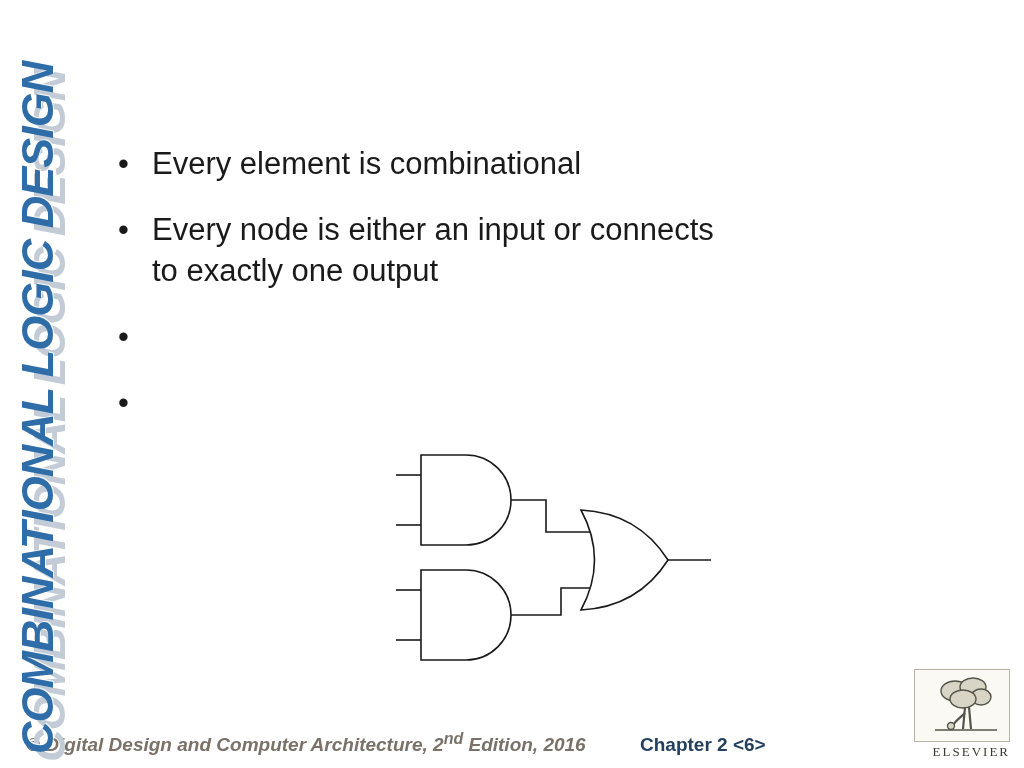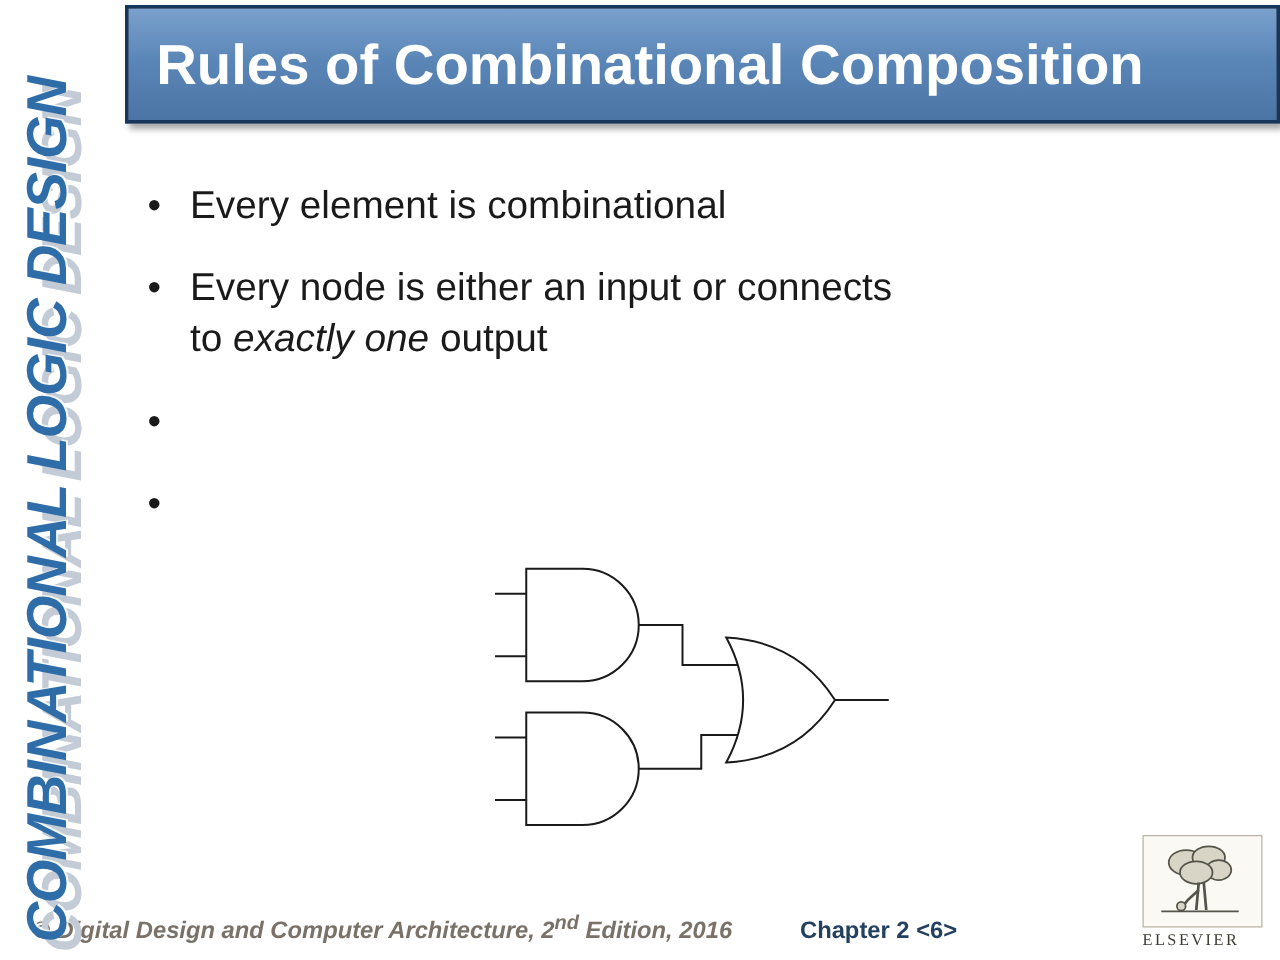--- a/index.html
+++ b/index.html
@@ -76,21 +76,21 @@
     margin-bottom: 26px;
   }
   .bullet-row.tight { margin-bottom: 0; }
   .bullet-row.continuation { margin-top: 2px; }
   .bullet-marker {
     width: 40px;
     flex: 0 0 40px;
     text-align: left;
     padding-left: 6px;
   }
-  .bullet-text .it { font-style: italic; }
+  .bullet-text .it { }
   .bullet-row.bold .bullet-text { font-weight: bold; }
 
   
   .circuit {
     position: absolute;
     left: 396px;
     top: 450px;
   }
 
   
@@ -111,21 +111,21 @@
     font-size: 19px;
     font-weight: bold;
     color: #24405f;
     font-style: normal;
   }
   .logo {
     position: absolute;
     right: 14px;
     bottom: 8px;
     width: 96px;
-    text-align: left;
+    text-align: right;
     background: #ffffff;
   }
   .logo .tree-frame {
     border: 1px solid #b9b4a6;
     background: #faf9f4;
     padding: 3px 0 0 0;
   }
   .logo .logo-text {
     font-family: "Liberation Serif", serif;
     font-size: 13px;
@@ -135,23 +135,20 @@
   }
 </style>
 </head>
 <body>
 
 <div class="slide">
 
   <span class="vtext echo">COMBINATIONAL LOGIC DESIGN</span>
   <span class="vtext main">COMBINATIONAL LOGIC DESIGN</span>
 
-  <div class="titlebar">
-    <h1>Rules of Combinational Composition</h1>
-  </div>
 
   <div class="content">
 
     <div class="bullet-row">
       <span class="bullet-marker">•</span>
       <span class="bullet-text">Every element is combinational</span>
     </div>
 
     <div class="bullet-row tight">
       <span class="bullet-marker">•</span>

